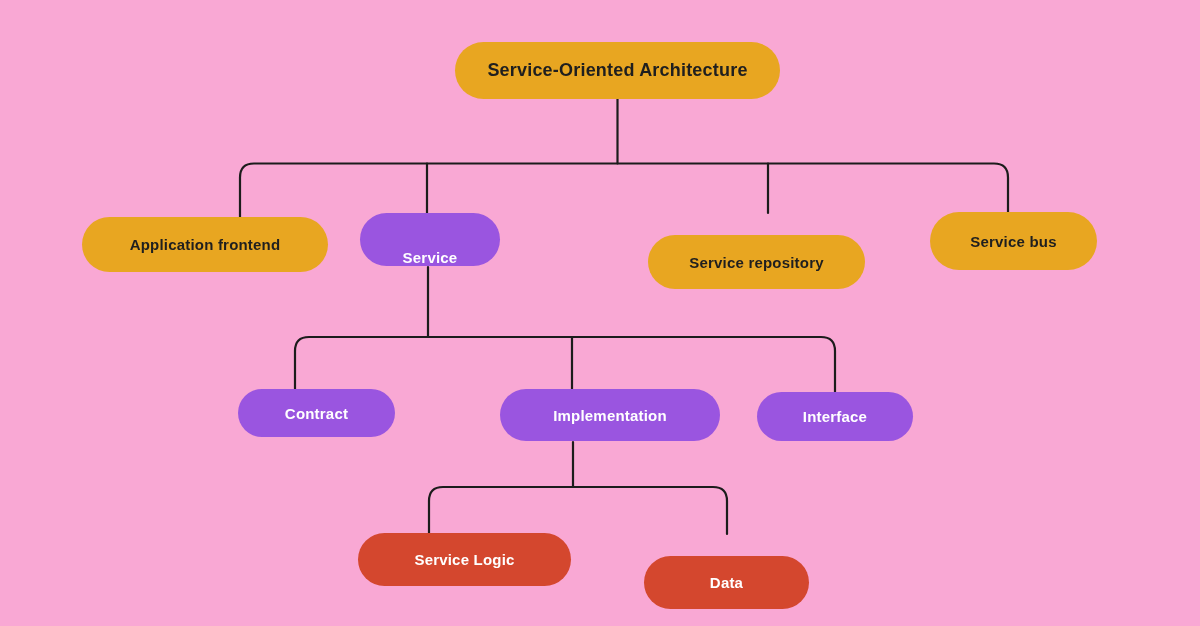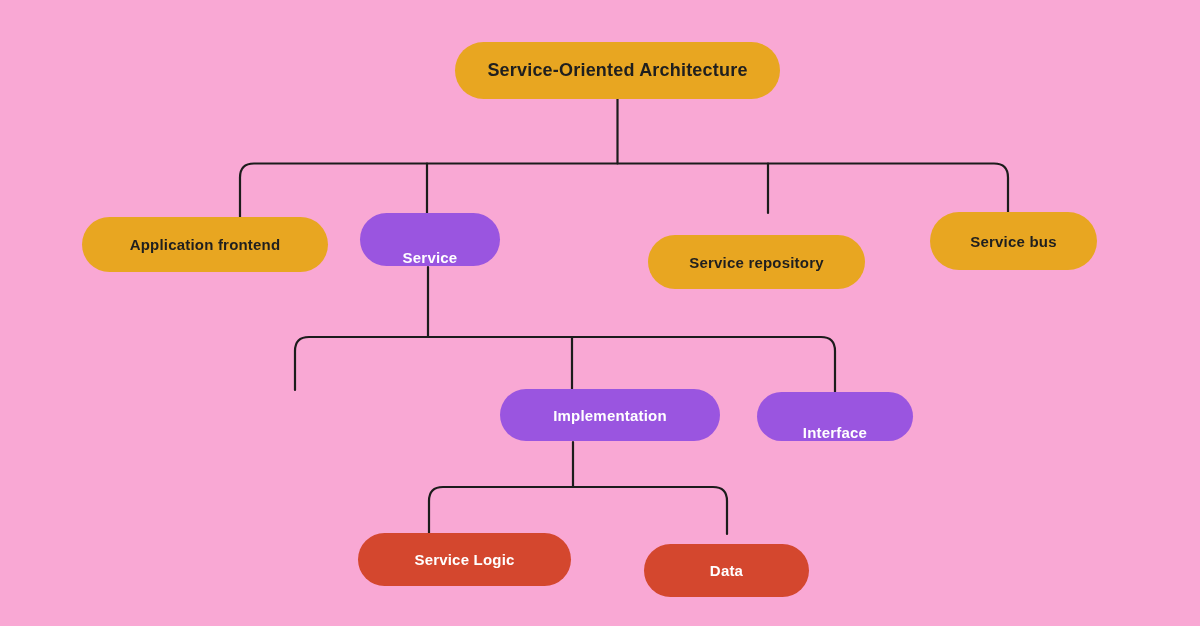--- a/index.html
+++ b/index.html
@@ -77,30 +77,33 @@
   </div>
 
   <div class="node yellow" style="left:648px; top:216px; width:217px; height:54px;margin-top:19px;">
     <span>Service repository</span>
   </div>
 
   <div class="node yellow" style="left:930px; top:212px; width:167px; height:58px;">
     <span>Service bus</span>
   </div>
 
+  <div class="node purple" style="left:238px; top:389px; width:157px; height:48px;">
+    <span>Contract</span>
+  </div>
 
   <div class="node purple" style="left:500px; top:389px; width:220px; height:52px;">
     <span>Implementation</span>
   </div>
 
-  <div class="node purple" style="left:757px; top:392px; width:156px; height:49px;align-items:flex-end;">
+  <div class="node purple" style="left:757px; top:392px; width:156px; height:49px;">
     <span>Interface</span>
   </div>
 
   <div class="node red" style="left:358px; top:533px; width:213px; height:53px;">
     <span>Service Logic</span>
   </div>
 
-  <div class="node red" style="left:644px; top:544px; width:165px; height:53px;">
+  <div class="node red" style="left:644px; top:556px; width:165px; height:53px;">
     <span>Data</span>
   </div>
 
 </div>
 
 </body></html>

